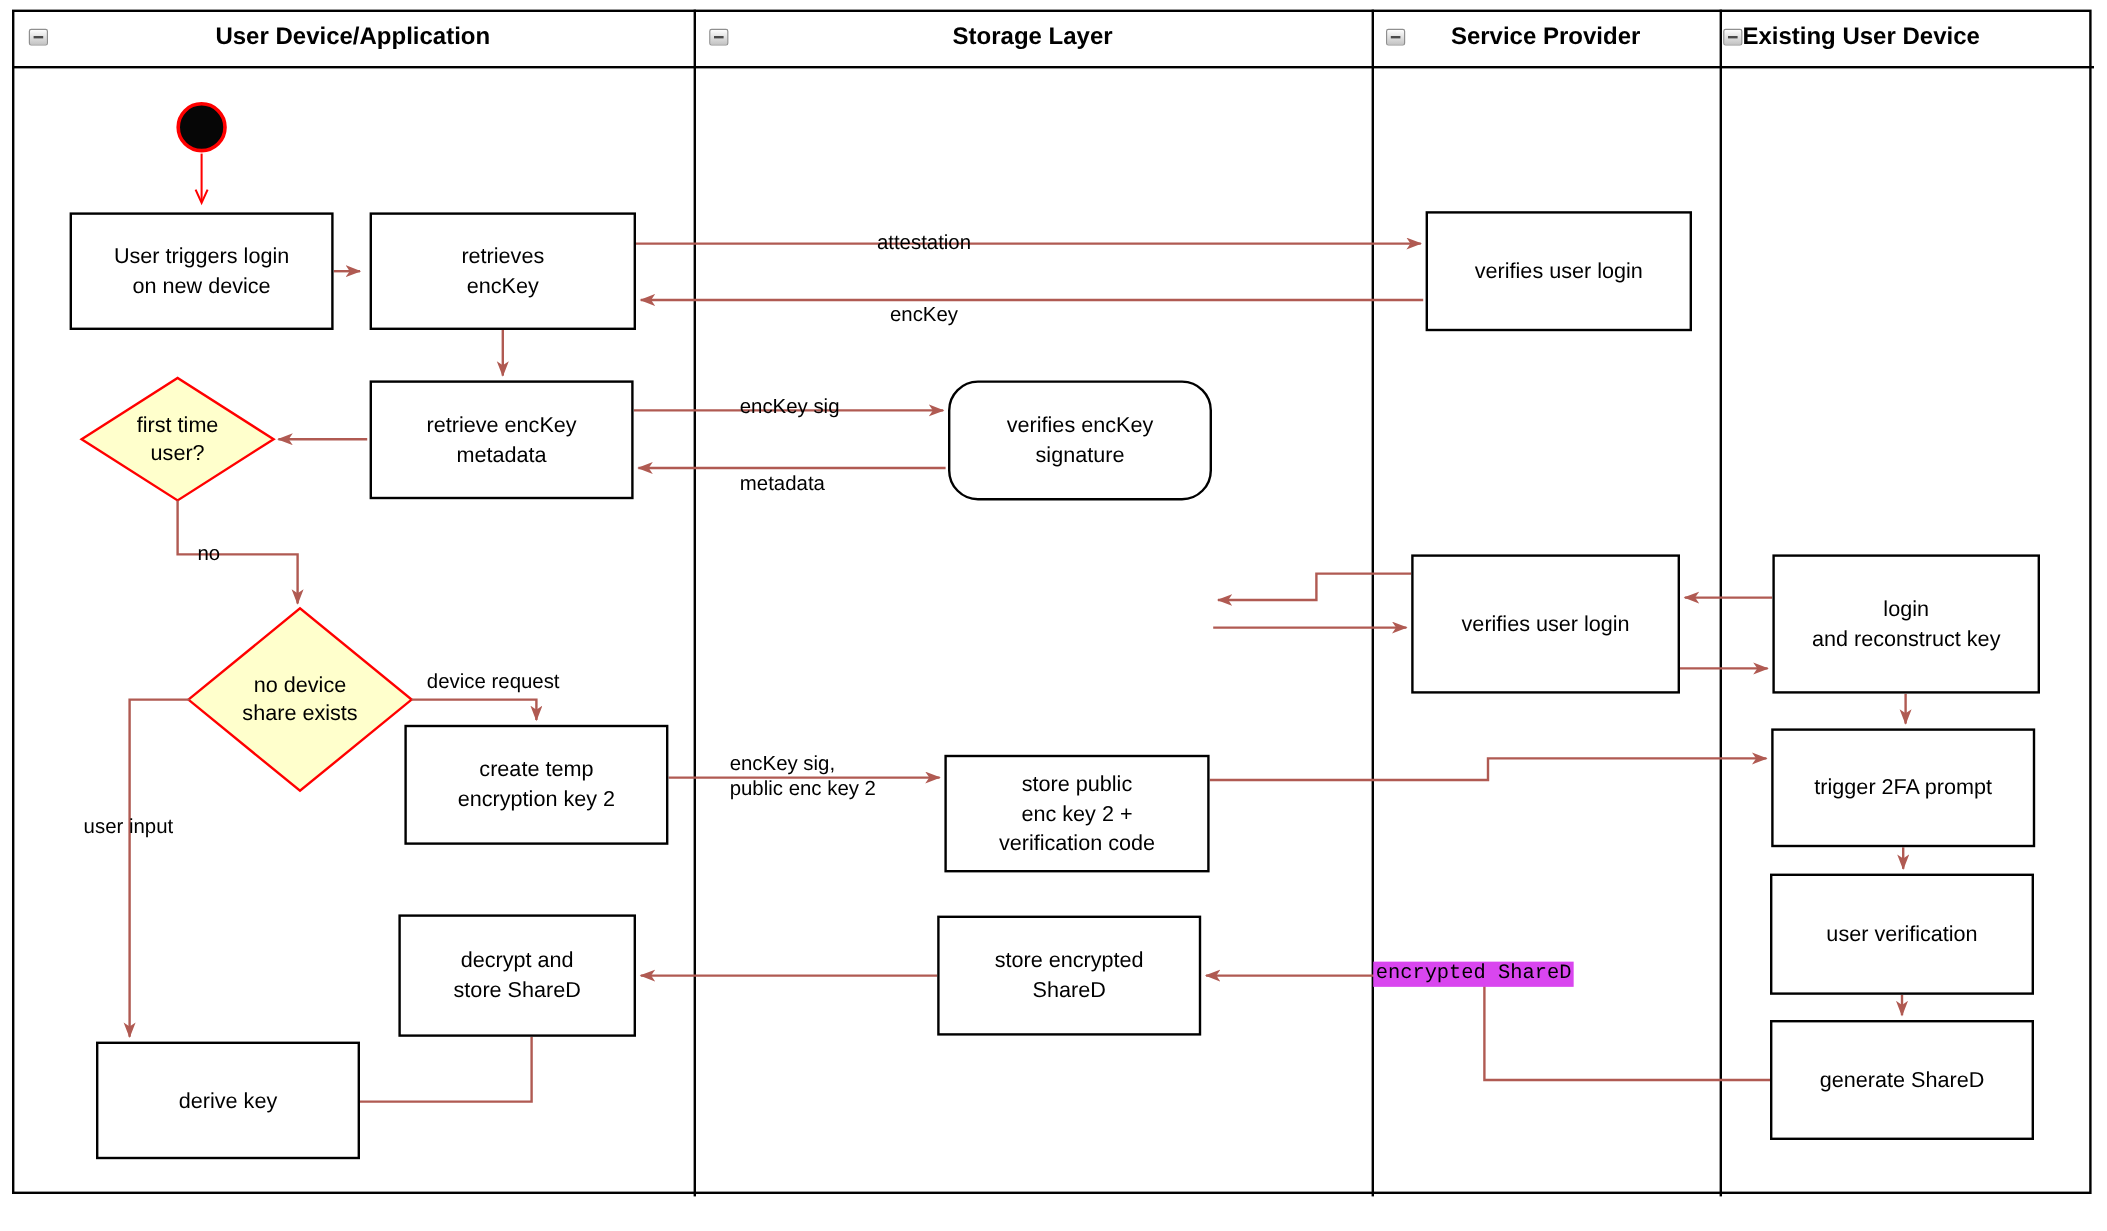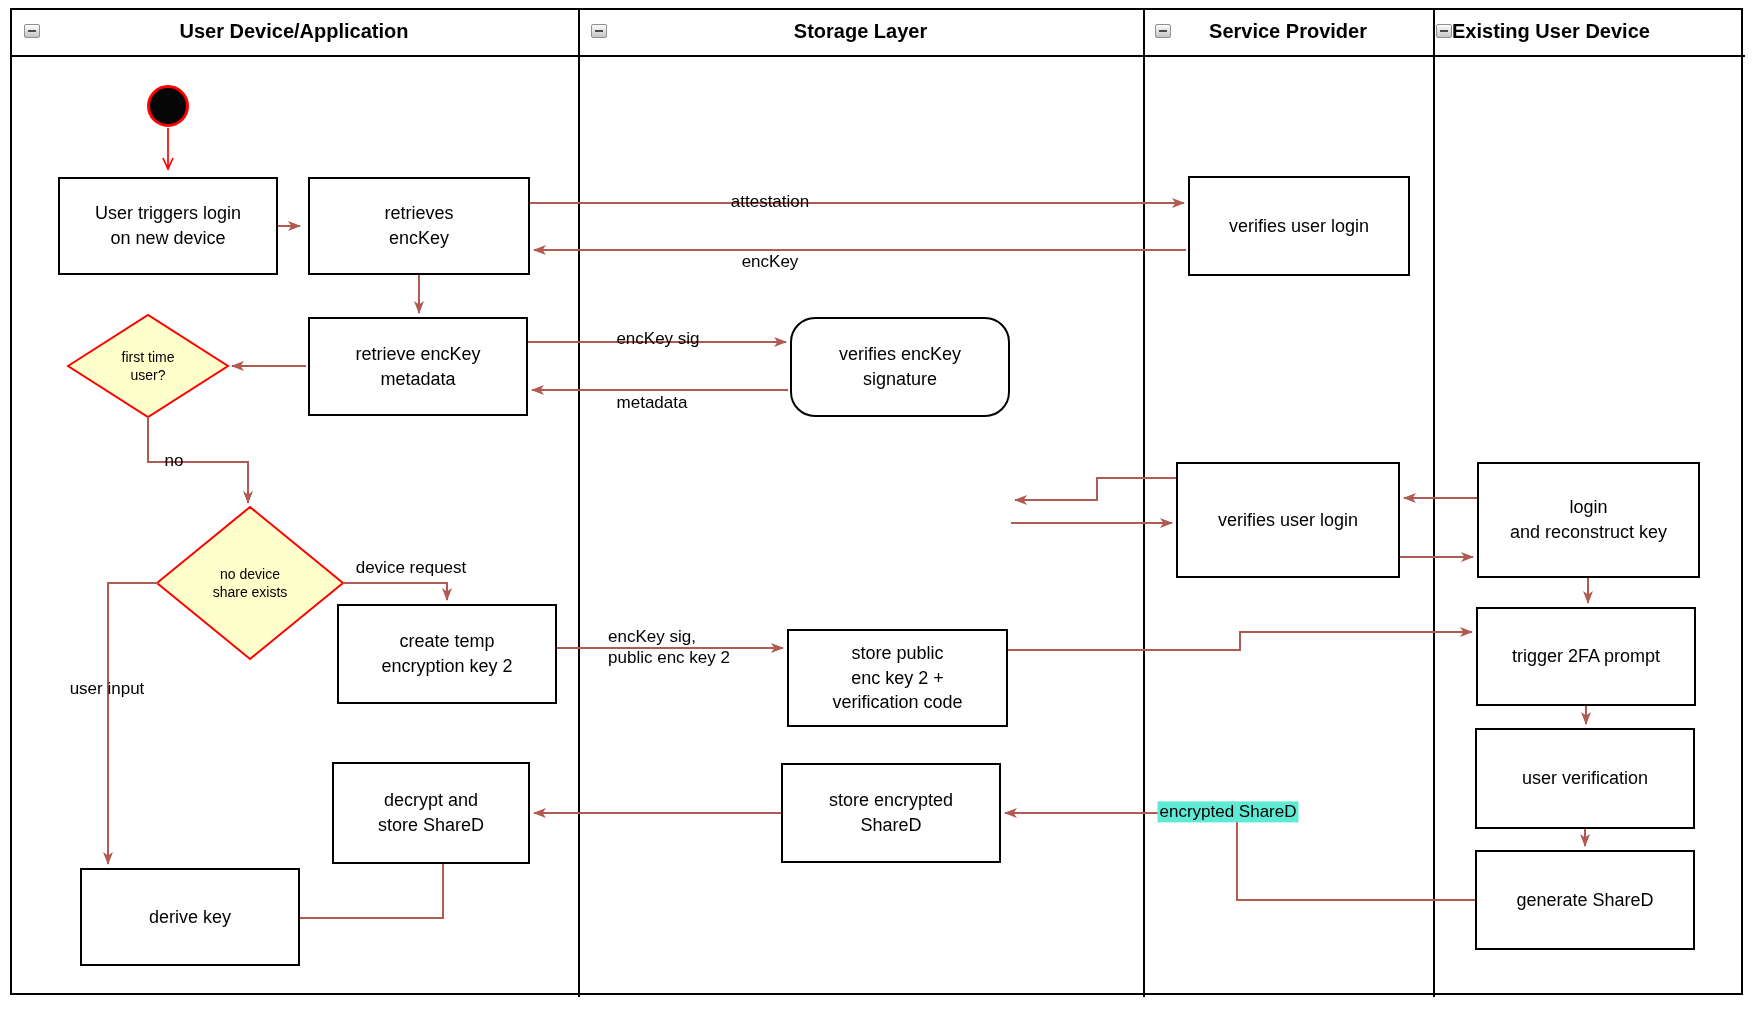--- a/index.html
+++ b/index.html
@@ -18,24 +18,24 @@
               font-size:20px;font-weight:bold;text-align:center;white-space:nowrap;}
   .collapse{position:absolute;width:16px;height:14px;box-sizing:border-box;
             border:1px solid #8f8f8f;border-radius:2px;
             background:linear-gradient(#fdfdfd,#c4c4c4);
             display:flex;align-items:center;justify-content:center;}
   .collapse .bar{width:8px;height:2px;background:#4a4a4a;}
   .node{position:absolute;box-sizing:border-box;border:2px solid var(--node-border);
         background:var(--node-fill);display:flex;align-items:center;justify-content:center;
         text-align:center;font-size:18px;line-height:1.38;white-space:pre-line;}
   .dtext{position:absolute;display:flex;align-items:center;justify-content:center;
-         text-align:center;font-size:14px;line-height:1.3;white-space:pre-line;}
+         text-align:center;font-size:18px;line-height:1.3;white-space:pre-line;}
   .elabel{position:absolute;transform:translate(-50%,-50%);font-size:17px;line-height:1.25;
           text-align:left;white-space:pre-line;}
-  .elabel.bg{background:#5eead4;padding:0 2px;}
+  .elabel.bg{background:#d946ef;padding:0 2px;font-family:Liberation Mono, monospace;}
   svg.wires{position:absolute;left:0;top:0;}
   .wire{fill:none;stroke:var(--edge);stroke-width:2;}
   .wire.start{stroke:var(--start-edge);stroke-width:1.7;}
   .decision{fill:var(--decision-fill);stroke:var(--decision-border);stroke-width:2;}
   .start-node{position:absolute;left:147px;top:85px;width:42px;height:42px;border-radius:50%;
               background:#060606;border:3px solid var(--start-edge);box-sizing:border-box;}
 </style>
 </head>
 <body>
 

